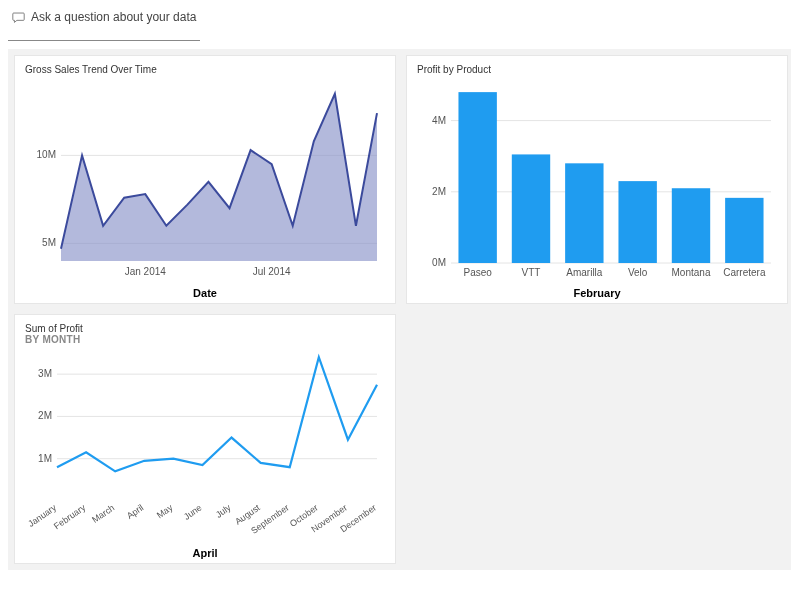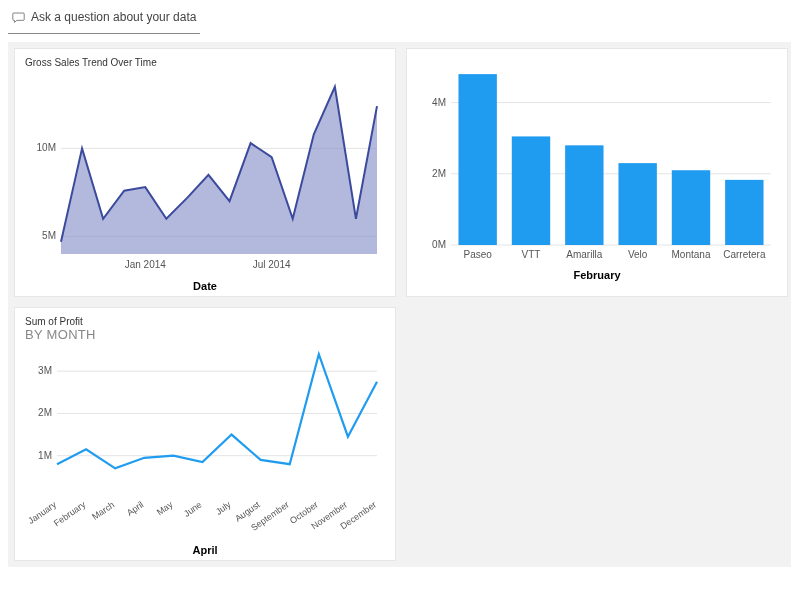--- a/index.html
+++ b/index.html
@@ -8,42 +8,42 @@
     padding: 8px;
     font-family: "Segoe UI", Arial, sans-serif;
     background: #fff;
     width: 799px;
     height: 590px;
   }
   .qna-bar {
     display: inline-flex;
     align-items: center;
     gap: 6px;
-    padding: 2px 4px 9px 4px;
+    padding: 2px 4px 16px 4px;
     border-bottom: 1px solid #888;
     color: #444;
     font-size: 12px;
     margin-bottom: 8px;
   }
   .qna-bar svg { width: 13px; height: 13px; }
   .dashboard {
     background: #f2f2f2;
     padding: 6px;
     display: grid;
     grid-template-columns: 1fr 1fr;
     grid-template-rows: auto auto;
     gap: 10px;
   }
   .card {
     background: #fff;
     border: 1px solid #e6e6e6;
     padding: 8px 10px 4px 10px;
   }
   .card-title { font-size: 10px; color: #333; }
-  .card-subtitle { font-size: 13px; color: #888; text-transform: uppercase; letter-spacing: .3px; }
+  .card-subtitle { font-size: 10px; color: #888; text-transform: uppercase; letter-spacing: .3px; font-weight: bold; }
   .axis-title { font-size: 11px; font-weight: 600; text-align: center; margin-top: 2px; }
   .plot { position: relative; }
   svg { display: block; }
   .gridline { stroke: #e4e4e4; stroke-width: 1; }
 </style>
 </head>
 <body>
 
 
 
@@ -70,20 +70,21 @@
           <path d="M 36 173.67999999999998 L 57.06666666666666 80.4 L 78.13333333333333 150.8 L 99.2 122.64 L 120.26666666666667 119.12 L 141.33333333333331 150.8 L 162.4 129.68 L 183.46666666666667 106.80000000000001 L 204.53333333333333 133.2 L 225.6 75.12 L 246.66666666666666 89.19999999999999 L 267.73333333333335 150.8 L 288.8 66.32 L 309.8666666666667 18.800000000000008 L 330.93333333333334 150.8 L 352 38.160000000000004 L 352 186 L 36 186 Z" fill="#8a93c9" opacity="0.65"></path>
           <path d="M 36 173.67999999999998 L 57.06666666666666 80.4 L 78.13333333333333 150.8 L 99.2 122.64 L 120.26666666666667 119.12 L 141.33333333333331 150.8 L 162.4 129.68 L 183.46666666666667 106.80000000000001 L 204.53333333333333 133.2 L 225.6 75.12 L 246.66666666666666 89.19999999999999 L 267.73333333333335 150.8 L 288.8 66.32 L 309.8666666666667 18.800000000000008 L 330.93333333333334 150.8 L 352 38.160000000000004" fill="none" stroke="#3b4a9c" stroke-width="2"></path>
           <text x="120.26666666666667" y="200" text-anchor="middle" font-size="10" fill="#555">Jan 2014</text>
           <text x="246.66666666666666" y="200" text-anchor="middle" font-size="10" fill="#555">Jul 2014</text>
         </svg>
     </div>
     <div class="axis-title">Date</div>
   </div>
 
   <div class="card">
+    <div class="card-title">Profit by Product</div>
     <div class="plot">
       <svg id="svg-profit" width="360" height="210">
           <line x1="34" x2="354" y1="188" y2="188" class="gridline"></line>
           <text x="29" y="191" text-anchor="end" font-size="10" fill="#555">0M</text>
           <line x1="34" x2="354" y1="116.8" y2="116.8" class="gridline"></line>
           <text x="29" y="119.8" text-anchor="end" font-size="10" fill="#555">2M</text>
           <line x1="34" x2="354" y1="45.599999999999994" y2="45.599999999999994" class="gridline"></line>
           <text x="29" y="48.599999999999994" text-anchor="end" font-size="10" fill="#555">4M</text>
           <rect x="41.46666666666667" y="17.120000000000005" width="38.4" height="170.88" fill="#1f9cf0"></rect>
           <text x="60.66666666666667" y="201" text-anchor="middle" font-size="10" fill="#555">Paseo</text>

